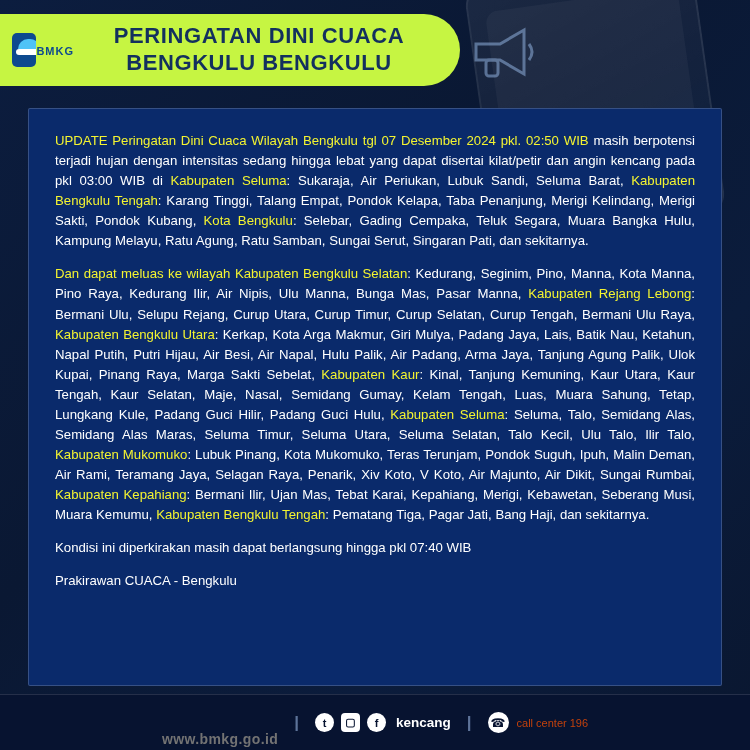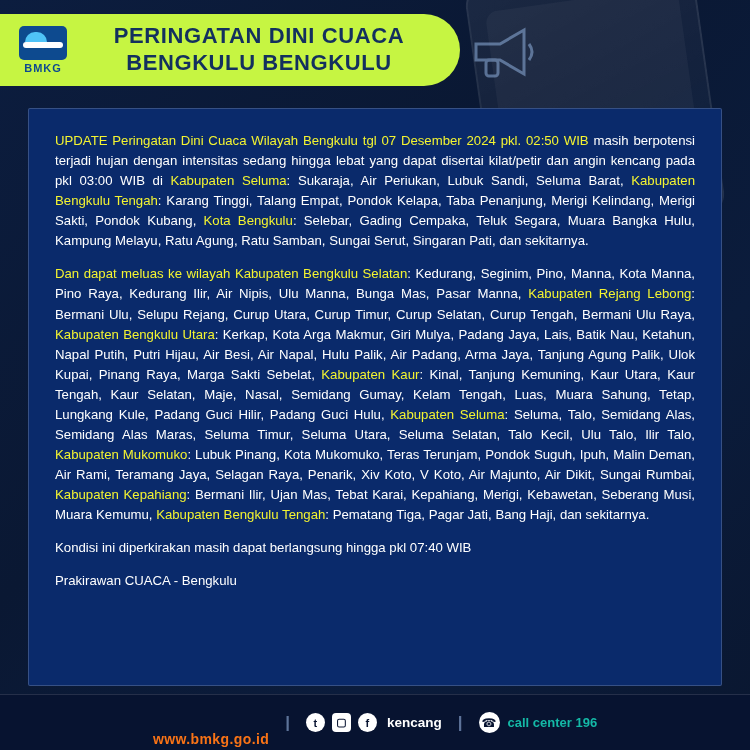--- a/index.html
+++ b/index.html
@@ -51,21 +51,21 @@
     width: 460px; height: 72px;
     background: #c6f542;
     border-radius: 0 36px 36px 0;
     display: flex;
     align-items: center;
     z-index: 5;
   }
   .logo-box {
     width: 62px; height: 62px;
     margin-left: 12px; margin-right: 8px;
-    display: flex; flex-direction: column;
+    display: flex; 
     align-items: center; justify-content: center;
     flex: 0 0 auto;
   }
   .logo-mark {
     width: 48px; height: 34px;
     background: #0d4a8f;
     border-radius: 5px;
     position: relative;
     overflow: hidden;
   }
@@ -131,21 +131,21 @@
     left: 0; bottom: 0;
     width: 750px; height: 56px;
     background: #071330;
     border-top: 1px solid rgba(255,255,255,0.12);
     display: flex;
     align-items: center;
     justify-content: center;
     gap: 16px;
   }
   .footer-site {
-    color: #f97316;
+    color: #737373;
     font-size: 14px;
     font-weight: bold;
     letter-spacing: 0.4px;
     margin-top: 32px;
   }
   .sep {
     color: #5d7399;
     font-size: 17px;
     font-weight: bold;
   }
@@ -177,23 +177,23 @@
     width: 21px; height: 21px;
     border-radius: 50%;
     background: #ffffff;
     color: #071330;
     display: inline-flex;
     align-items: center;
     justify-content: center;
     font-size: 12px;
   }
   .footer-call {
-    color: #14b8a6;
-    font-size: 13px;
-    font-weight: bold;
+    color: #c2410c;
+    font-size: 11px;
+    font-weight: normal;
   }
 </style>
 </head>
 <body>
 
 <div id="page">
 
   <div class="deco-phone">
     <div class="deco-phone-inner"></div>
     <div class="deco-phone-bar"></div>

